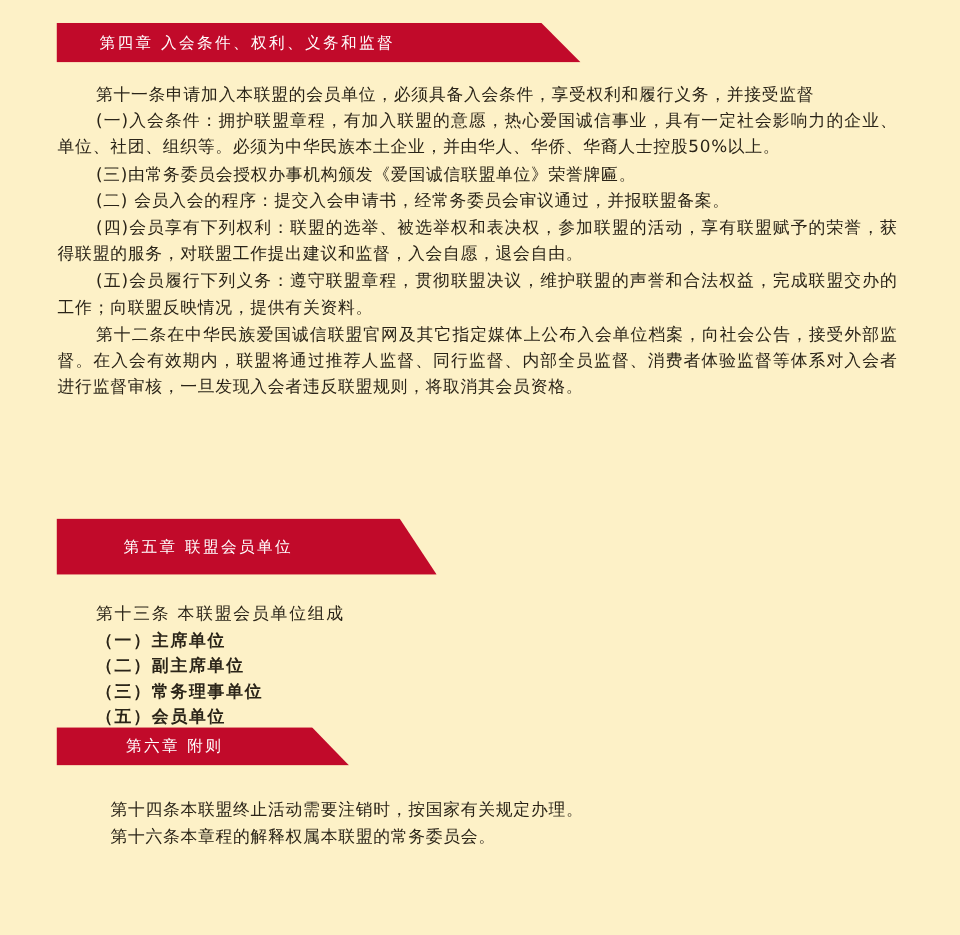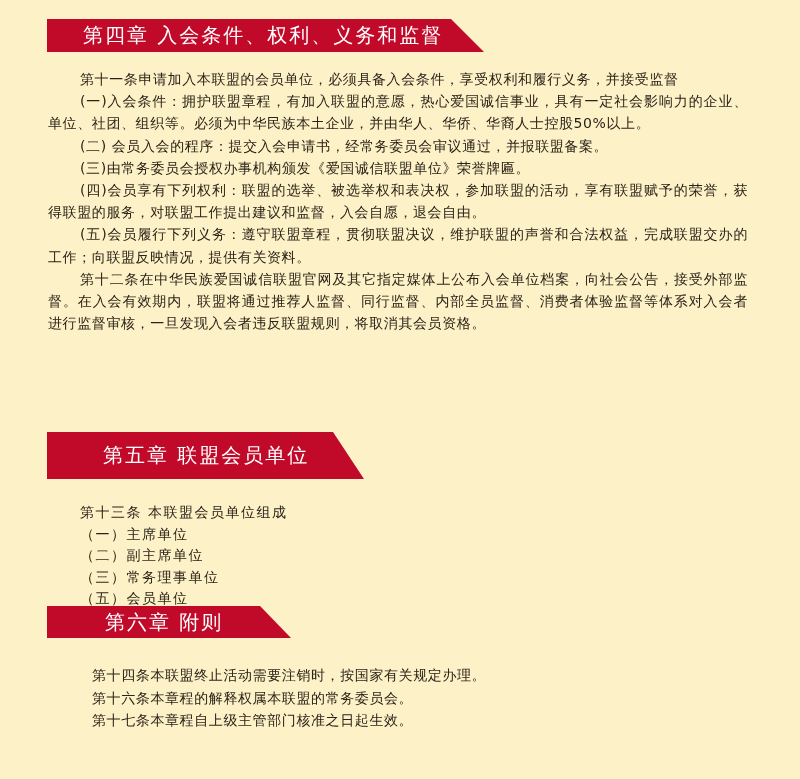--- a/index.html
+++ b/index.html
@@ -7,55 +7,55 @@
     width: 800px; height: 779px; overflow: hidden;
     background: #fdf1c7;
     font-family: "DejaVu Sans", sans-serif;
     color: #2a2418;
     position: relative;
   }
   .banner {
     position: absolute; left: 47px;
     background: #c10a2a;
     color: #ffffff;
-    font-size: 20px;
+    font-size: 13px;
     letter-spacing: 2px;
     display: flex; align-items: center;
     box-sizing: border-box;
   }
   .banner span { display: block; white-space: nowrap; }
   #b4 { top: 19px; height: 33px; width: 437px; padding-left: 36px;
         clip-path: polygon(0 0, 404px 0, 100% 100%, 0 100%); }
   #b5 { top: 432px; height: 47px; width: 317px; padding-left: 56px;
         clip-path: polygon(0 0, 286px 0, 100% 100%, 0 100%); }
   #b6 { top: 606px; height: 32px; width: 244px; padding-left: 58px;
         clip-path: polygon(0 0, 213px 0, 100% 100%, 0 100%); }
 
   .block { position: absolute; left: 48px; width: 700px;
            font-size: 14px; line-height: 22.2px; letter-spacing: 0.6px; }
   .block p { margin: 0; text-indent: 32px; text-align: justify; text-align-last: left; }
   #ch4 { top: 68px; }
   #ch5 { top: 502px; left: 80px; line-height: 21.5px; letter-spacing: 1.5px; }
   #ch5 p { text-indent: 0; }
-  #ch5 .item { padding-left: 0; }
+  #ch5 .item { padding-left: 0; font-weight: bold; }
   #ch6 { top: 664px; left: 80px; line-height: 22.5px; margin-left: 12px; }
   #ch6 p { text-indent: 0; }
 </style>
 </head>
 <body>
 
 <div class="banner" id="b4">
   <span>第四章 入会条件、权利、义务和监督</span>
 </div>
 
 <div class="block" id="ch4">
   <p>第十一条申请加入本联盟的会员单位，必须具备入会条件，享受权利和履行义务，并接受监督</p>
   <p>(一)入会条件：拥护联盟章程，有加入联盟的意愿，热心爱国诚信事业，具有一定社会影响力的企业、单位、社团、组织等。必须为中华民族本土企业，并由华人、华侨、华裔人士控股50%以上。</p>
+  <p>(三)由常务委员会授权办事机构颁发《爱国诚信联盟单位》荣誉牌匾。</p>
   <p>(二) 会员入会的程序：提交入会申请书，经常务委员会审议通过，并报联盟备案。</p>
-  <p>(三)由常务委员会授权办事机构颁发《爱国诚信联盟单位》荣誉牌匾。</p>
   <p>(四)会员享有下列权利：联盟的选举、被选举权和表决权，参加联盟的活动，享有联盟赋予的荣誉，获得联盟的服务，对联盟工作提出建议和监督，入会自愿，退会自由。</p>
   <p>(五)会员履行下列义务：遵守联盟章程，贯彻联盟决议，维护联盟的声誉和合法权益，完成联盟交办的工作；向联盟反映情况，提供有关资料。</p>
   <p>第十二条在中华民族爱国诚信联盟官网及其它指定媒体上公布入会单位档案，向社会公告，接受外部监督。在入会有效期内，联盟将通过推荐人监督、同行监督、内部全员监督、消费者体验监督等体系对入会者进行监督审核，一旦发现入会者违反联盟规则，将取消其会员资格。</p>
 </div>
 
 <div class="banner" id="b5">
   <span>第五章 联盟会员单位</span>
 </div>
 
 <div class="block" id="ch5">
@@ -67,14 +67,13 @@
   <p class="item">（四）理事单位</p>
 </div>
 
 <div class="banner" id="b6">
   <span>第六章 附则</span>
 </div>
 
 <div class="block" id="ch6">
   <p>第十四条本联盟终止活动需要注销时，按国家有关规定办理。</p>
   <p>第十六条本章程的解释权属本联盟的常务委员会。</p>
-  <p>第十七条本章程自上级主管部门核准之日起生效。</p>
 </div>
 
 </body></html>

